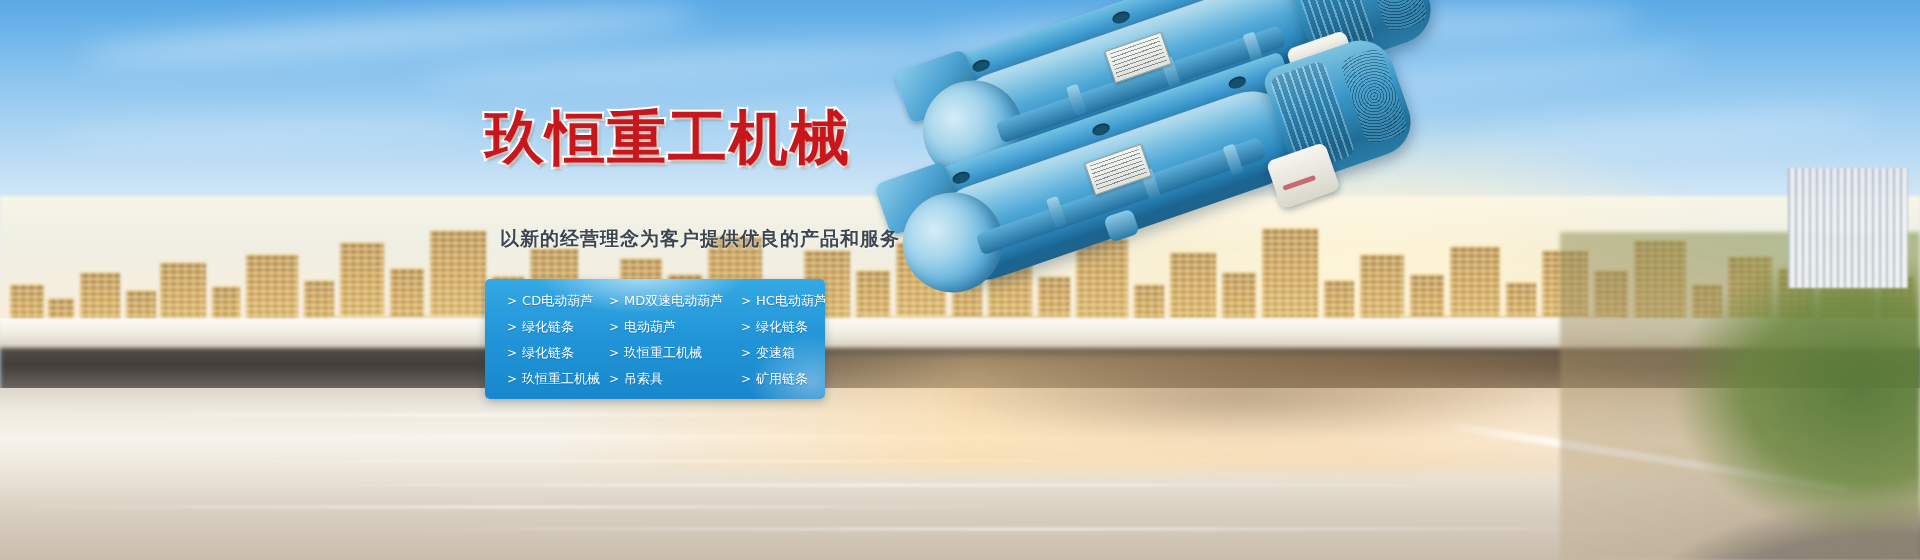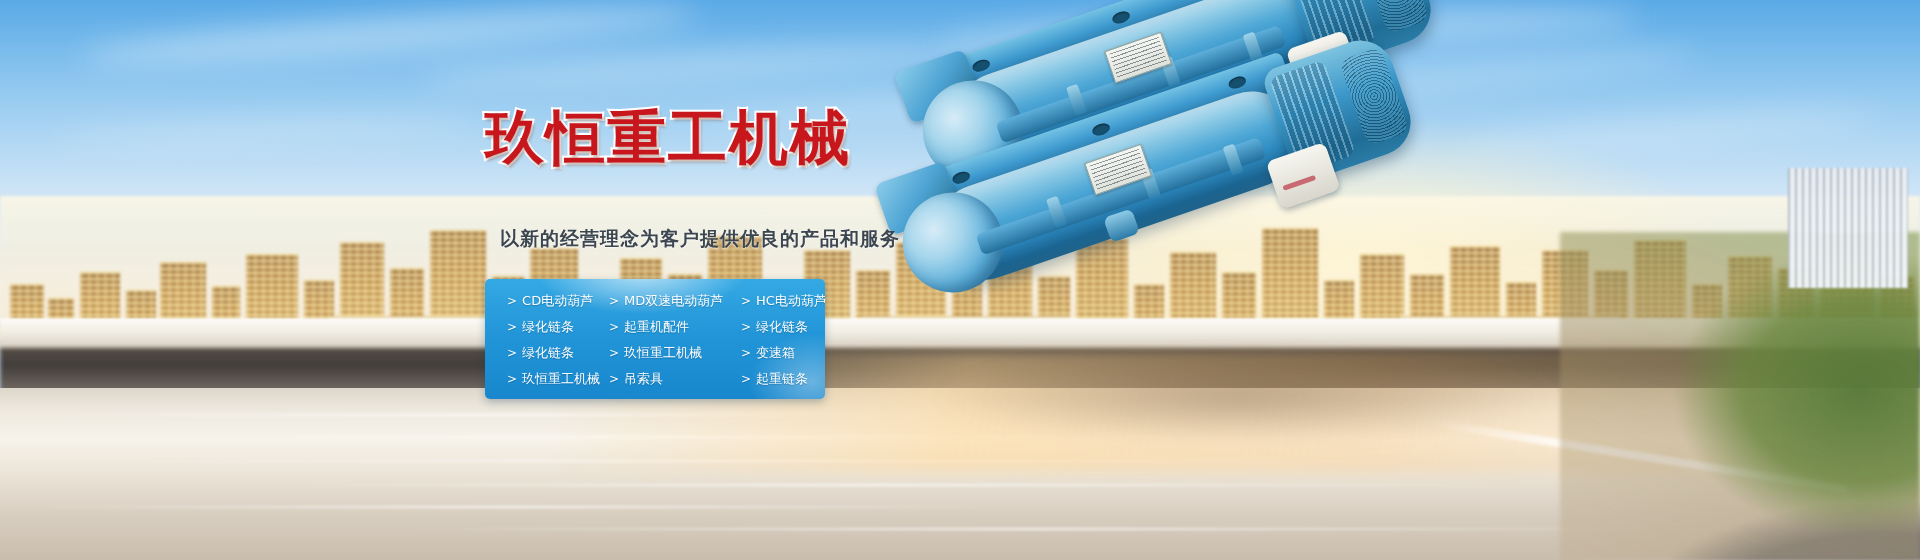--- a/index.html
+++ b/index.html
@@ -434,21 +434,21 @@
         <a class="linkitem" href="#">
           <span class="chev">&gt;</span>
           <span>HC电动葫芦</span>
         </a>
         <a class="linkitem" href="#">
           <span class="chev">&gt;</span>
           <span>绿化链条</span>
         </a>
         <a class="linkitem" href="#">
           <span class="chev">&gt;</span>
-          <span>起重机配件</span>
+          <span>电动葫芦</span>
         </a>
         <a class="linkitem" href="#">
           <span class="chev">&gt;</span>
           <span>绿化链条</span>
         </a>
         <a class="linkitem" href="#">
           <span class="chev">&gt;</span>
           <span>绿化链条</span>
         </a>
         <a class="linkitem" href="#">
@@ -462,18 +462,18 @@
         <a class="linkitem" href="#">
           <span class="chev">&gt;</span>
           <span>玖恒重工机械</span>
         </a>
         <a class="linkitem" href="#">
           <span class="chev">&gt;</span>
           <span>吊索具</span>
         </a>
         <a class="linkitem" href="#">
           <span class="chev">&gt;</span>
-          <span>起重链条</span>
+          <span>矿用链条</span>
         </a>
       </div>
   </div>
 
 </div>
 
 </body></html>

